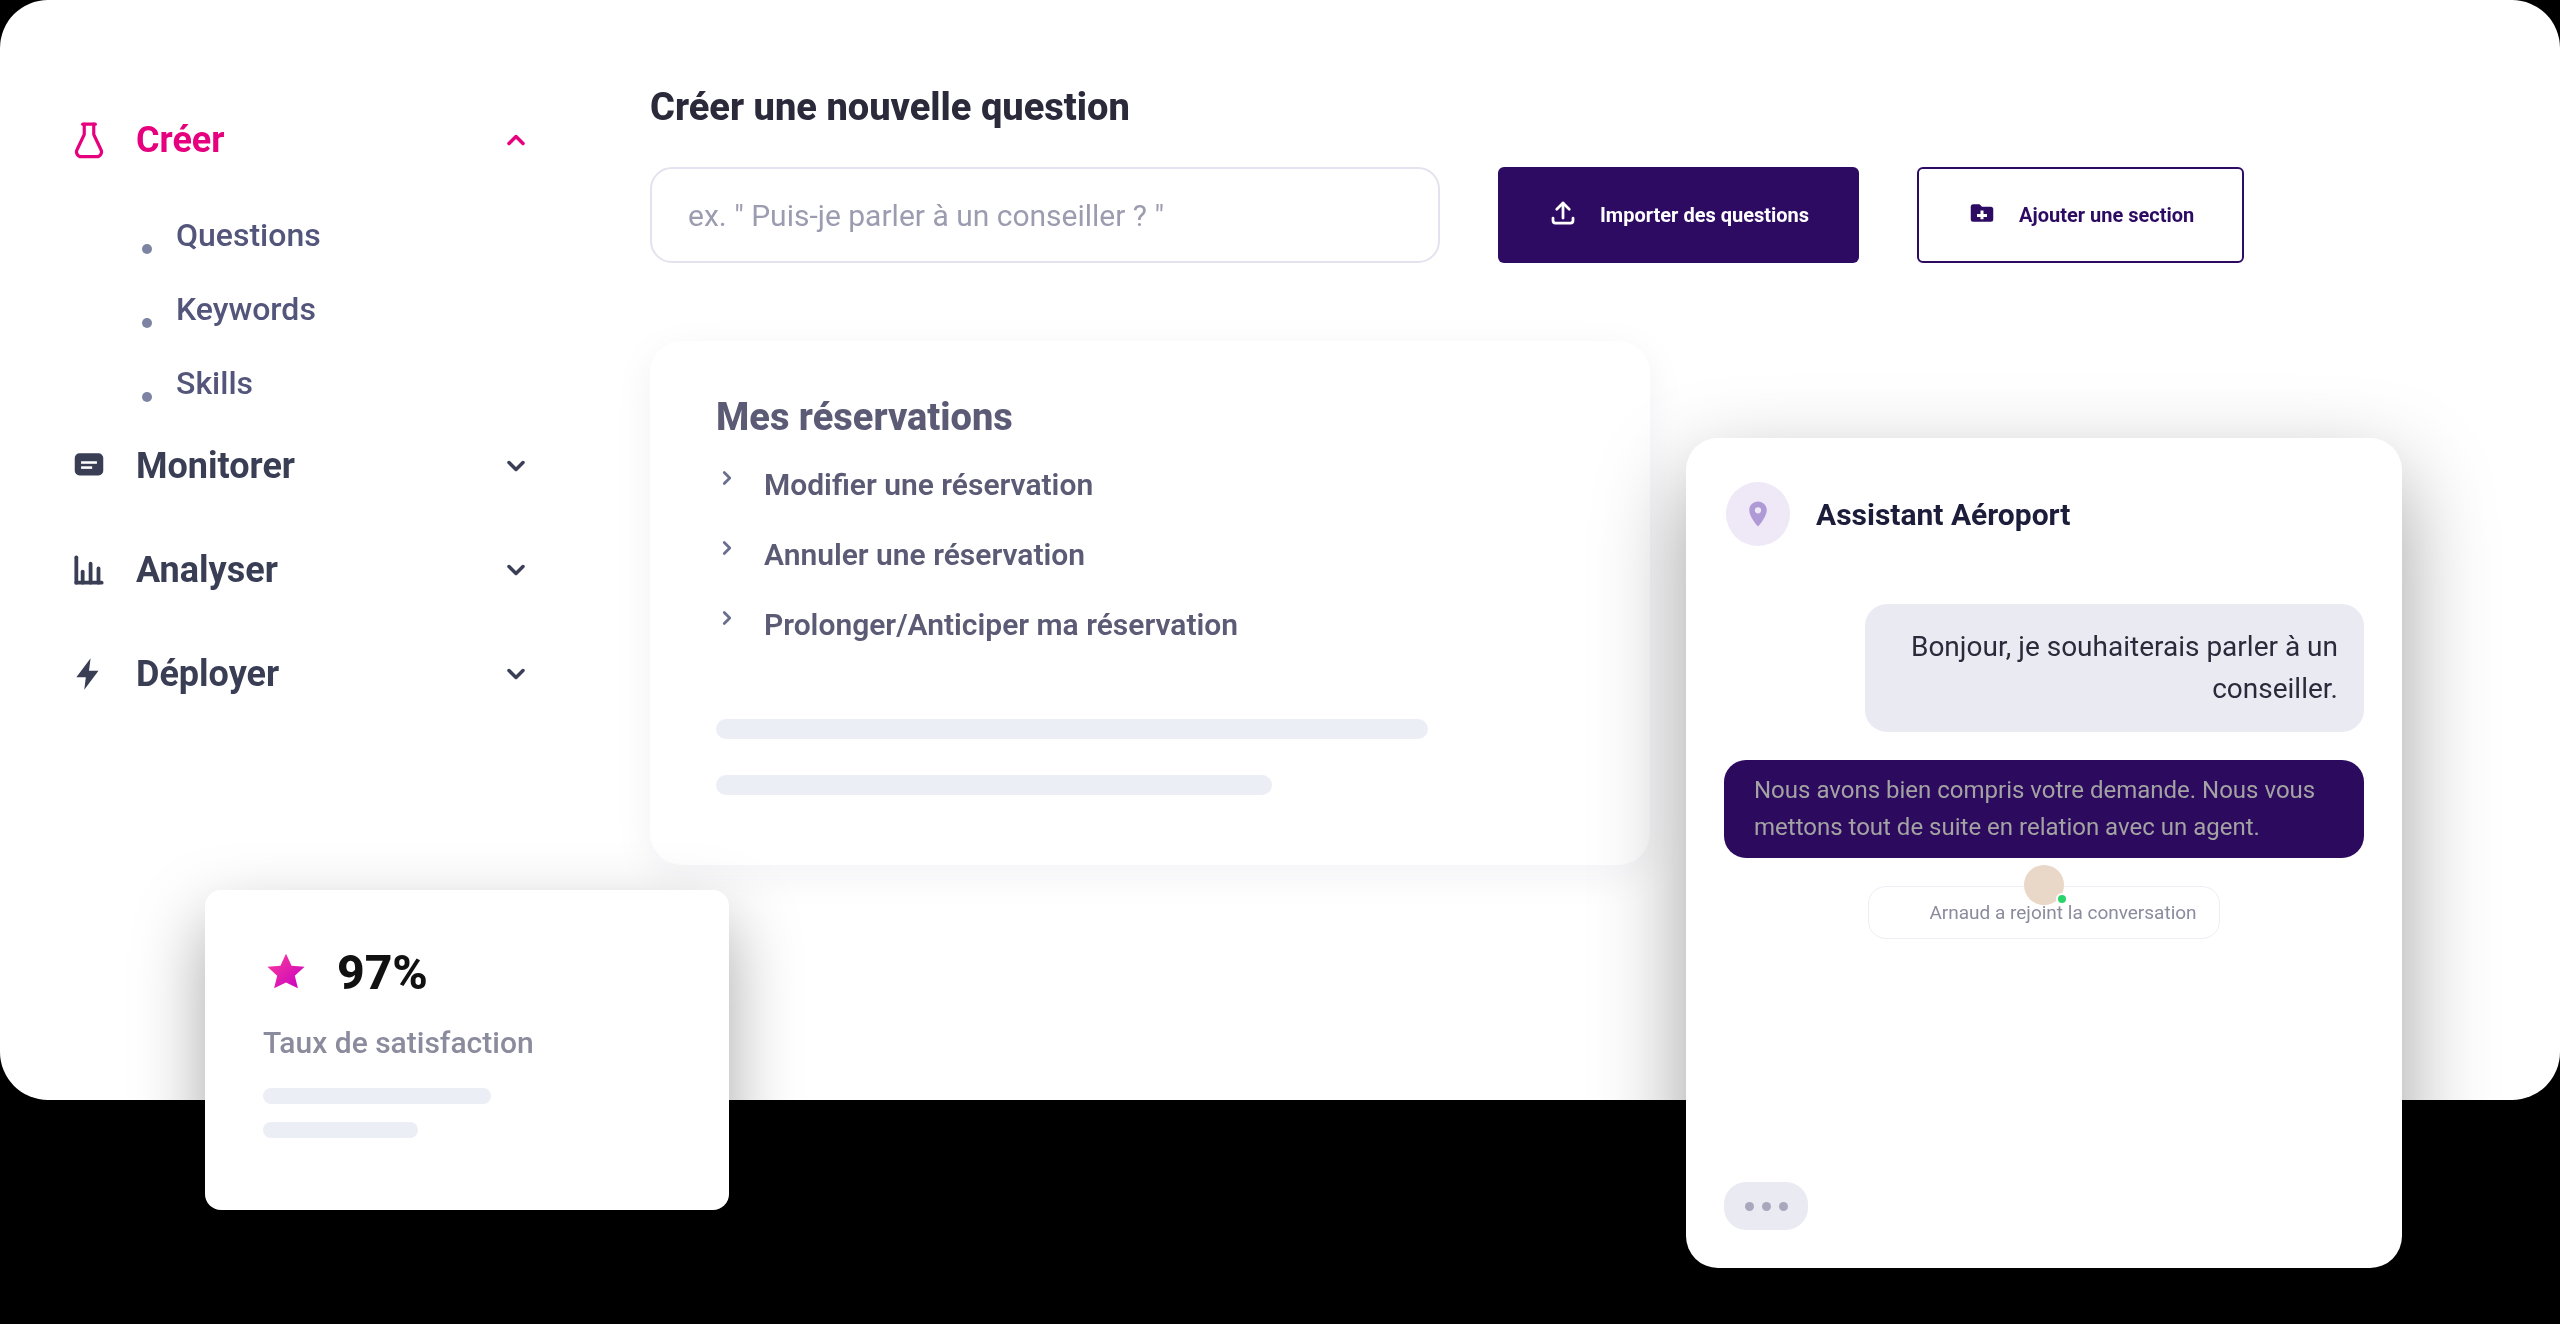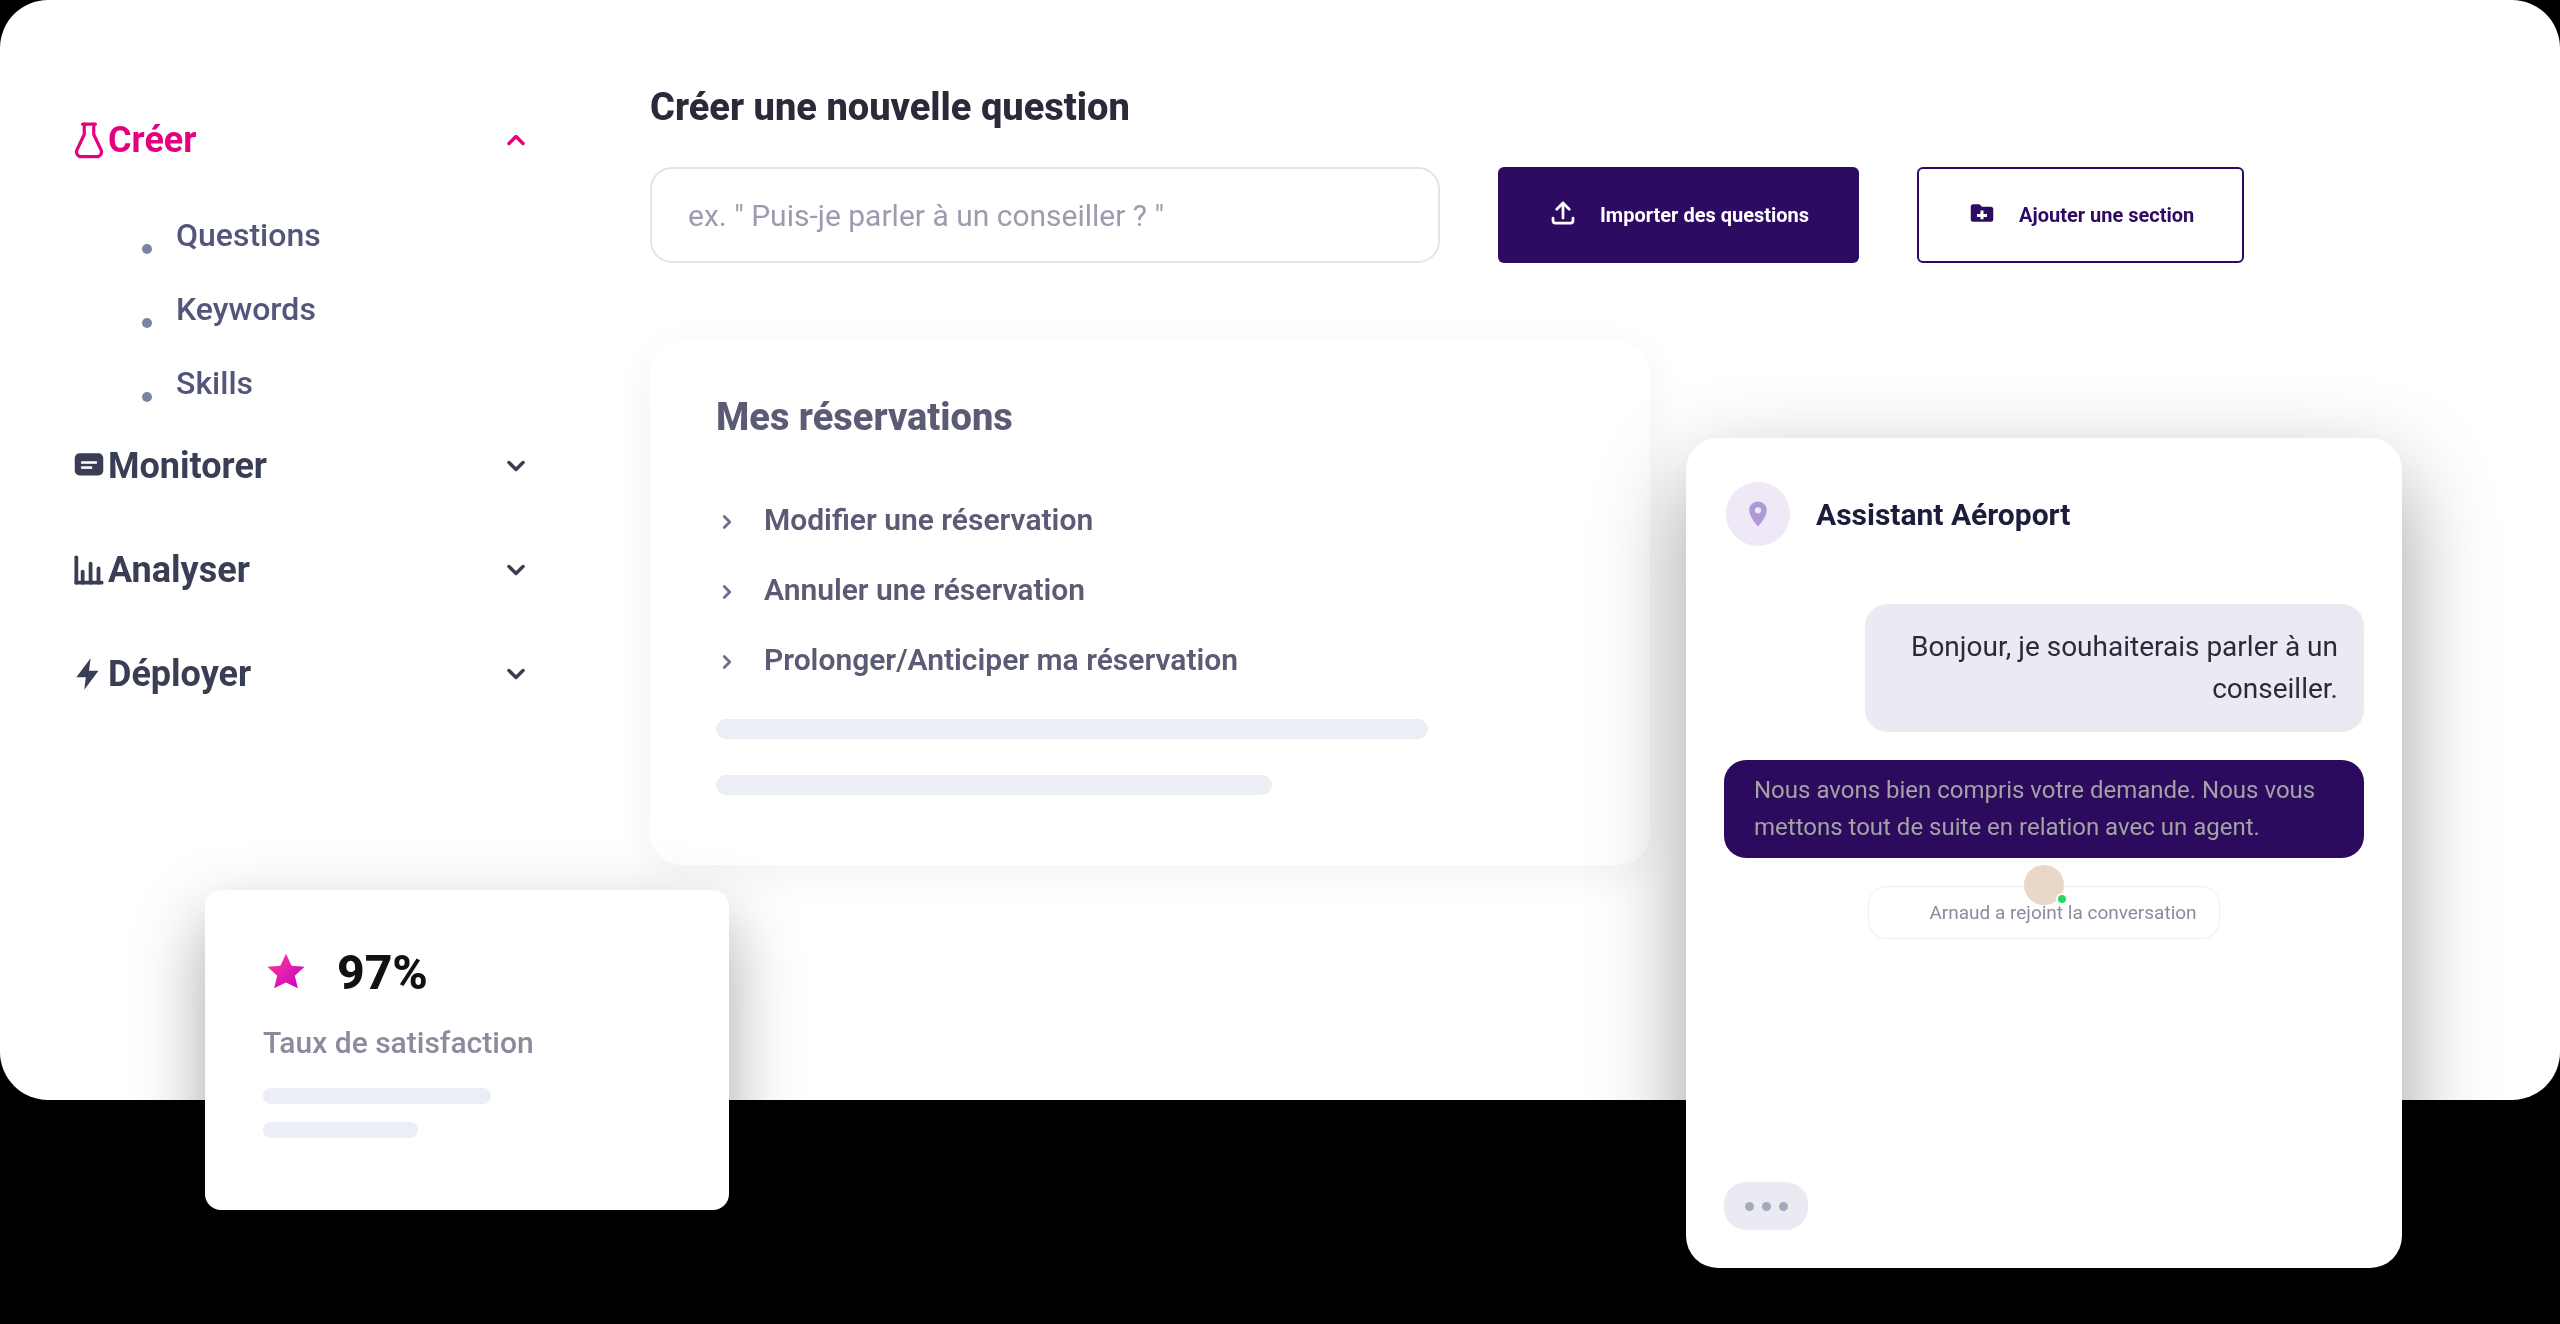--- a/index.html
+++ b/index.html
@@ -30,21 +30,21 @@
   .app{
     position:absolute;left:0;top:0;width:2560px;height:1100px;
     background:var(--panel);
     border-radius:48px;
     box-shadow:0 30px 80px rgba(0,0,0,0.25);
     overflow:hidden;
   }
 
   
   .sidebar{position:absolute;left:50px;top:100px;width:500px;}
-  .nav-item{display:flex;align-items:center;height:80px;padding:0 20px;cursor:pointer;}
+  .nav-item{display:flex;align-items:center;gap:28px;height:80px;padding:0 20px;cursor:pointer;}
   .nav-item .label{font-size:36px;font-weight:700;color:var(--nav);flex:1;}
   .nav-item .chevron{color:var(--chev);}
   .nav-item.active .label{color:var(--pink);}
   .nav-item.active .icon svg *{stroke:var(--pink);fill:none;}
   .nav-item.active .chevron svg *{stroke:var(--pink);}
   .icon svg,.chevron svg{display:block;}
   .subnav{padding-left:92px;}
   .sub-item{display:flex;align-items:flex-end;gap:24px;height:74px;cursor:pointer;}
   .sub-item .dot{width:10px;height:10px;border-radius:50%;background:#7d84a3;flex:0 0 auto;}
   .sub-item .sub-label{font-size:32px;font-weight:500;color:#53567a;}
@@ -62,21 +62,21 @@
   .btn-primary{background:var(--purple);color:#fff;}
   .btn-outline{background:#fff;color:var(--purple);border-color:var(--purple);}
   
   
   .card{
     margin-top:78px;background:#fff;border-radius:32px;padding:54px 66px 70px;
     box-shadow:0 10px 40px rgba(40,40,80,0.06);
     width:1000px;
   }
   .card h2{font-size:38px;font-weight:800;color:var(--text-muted);margin:0 0 28px 0;}
-  .row{display:flex;align-items:flex-end;gap:26px;height:70px;cursor:pointer;}
+  .row{display:flex;align-items:flex-start;gap:26px;height:70px;cursor:pointer;}
   .row .chev-right svg *{stroke:#6a6f8f;}
   .row .row-label{font-size:30px;font-weight:600;color:var(--text-muted);}
   .skeleton{height:20px;background:var(--divider);border-radius:10px;margin-top:42px;}
   .skeleton.s1{width:82%;}
   .skeleton.s2{width:64%;margin-top:36px;}
   
   
   .sat-card{
     position:absolute;left:205px;top:890px;width:524px;height:320px;
     background:#fff;border-radius:16px;padding:54px 58px;

